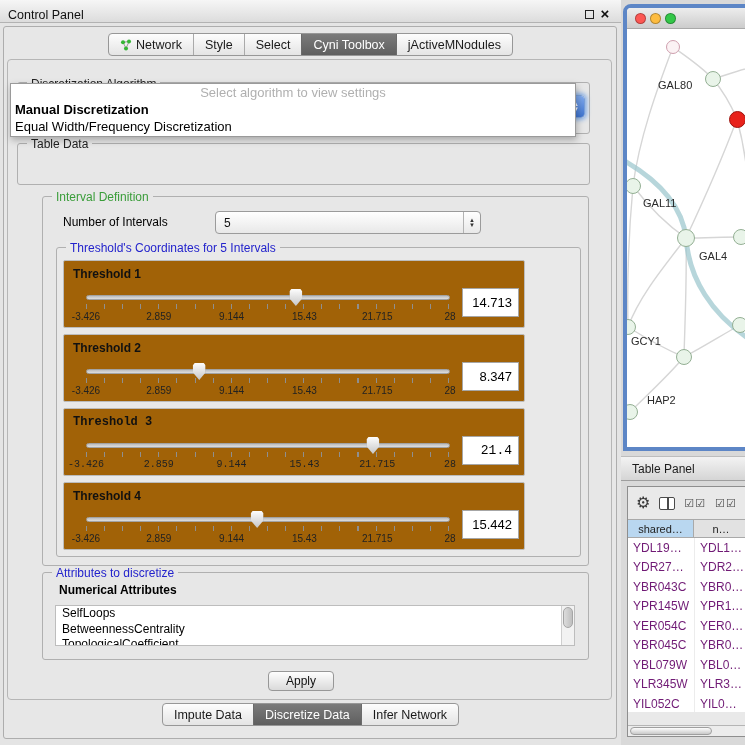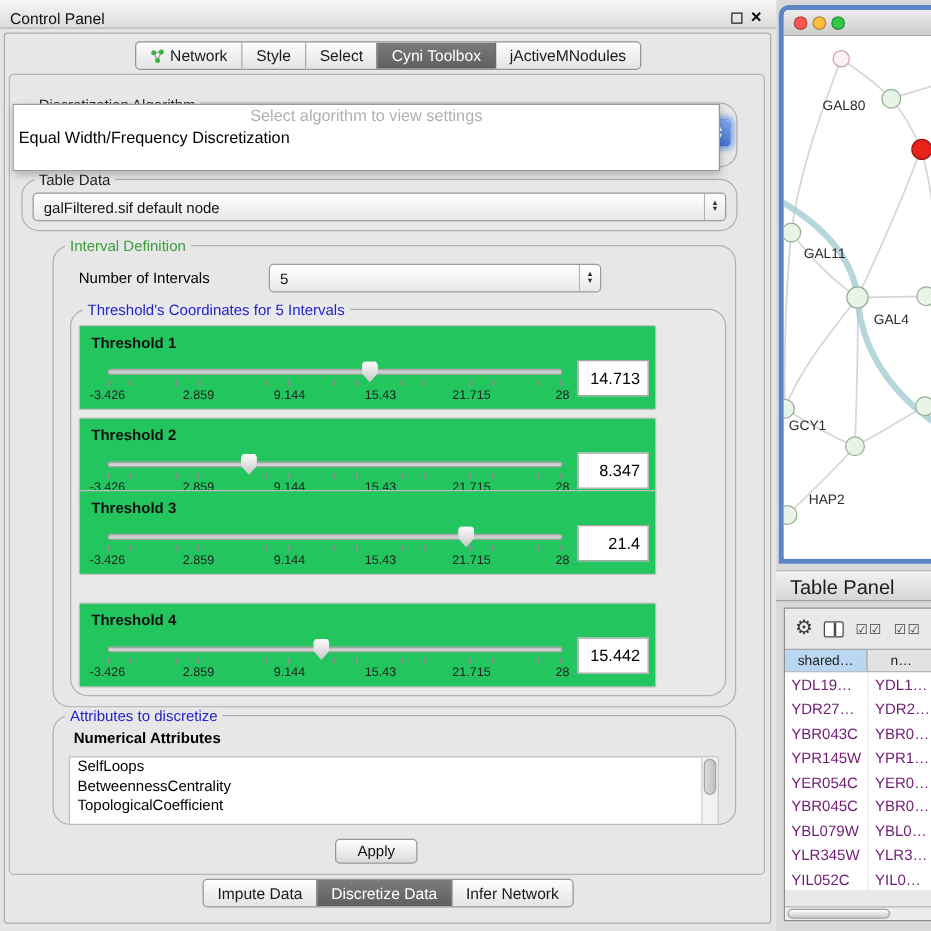--- a/index.html
+++ b/index.html
@@ -22,67 +22,67 @@
   .tabgroup.bottom{top:703px}
   .tabs-wrap{display:flex;border:1px solid #979797;border-radius:4px;overflow:hidden;background:linear-gradient(#fdfdfd,#e4e4e4);height:23px}
   .tab{display:flex;align-items:center;gap:4px;padding:0 11px;font-size:12.5px;color:#1a1a1a;white-space:nowrap}
   .tab + .tab{border-left:1px solid #aaa}
   .tab.selected{background:linear-gradient(#7b7b7b,#5f5f5f);color:#fff;border-left:1px solid #6b6b6b}
   .tab.selected + .tab{border-left:1px solid #6b6b6b}
 
   .panel-body{position:absolute;left:7px;top:59px;width:605px;height:641px;border:1px solid #b6b6b6;border-radius:4px;background:#e7e7e7}
 
   
-  .group{position:absolute;border:1px solid #b0b0b0;border-radius:14px}
+  .group{position:absolute;border:1px solid #b0b0b0;border-radius:3px}
   .group-title{position:absolute;top:-7px;left:9px;background:#e7e7e7;padding:0 4px;font-size:12px;color:#222;white-space:nowrap}
   .group-title.green{color:#3a9d3a}
   .group-title.blue{color:#2323cc}
 
   
   .combo{position:absolute;height:23px;background:linear-gradient(#ffffff,#e8e8e8);border:1px solid #9b9b9b;border-radius:4px;display:flex;align-items:center;font-size:12px;color:#111}
   .combo .ctext{flex:1;padding:0 8px;white-space:nowrap;overflow:hidden}
   .combo .cstep{width:17px;align-self:stretch;display:flex;flex-direction:column;align-items:center;justify-content:center;border-left:1px solid #b3b3b3;font-size:6px;color:#333;line-height:5px;border-radius:0 3px 3px 0}
   .combo.focused{box-shadow:0 0 4px 2px rgba(110,160,230,.8);border-color:#7aa0d8}
   .combo.focused .cstep{background:linear-gradient(#7fa9ec,#3f74cf);color:#fff;border-left-color:#3f6cba}
 
   
   .popup{position:absolute;left:10px;top:83px;width:566px;height:54px;background:#fff;border:1px solid #9a9a9a;box-shadow:1px 3px 7px rgba(0,0,0,.28);z-index:10;font-size:13px}
   .popup .prompt{height:17px;display:flex;align-items:center;justify-content:center;color:#b0b0b0}
   .popup .opt{height:17px;display:flex;align-items:center;padding-left:4px;color:#000}
   .popup .opt.bold{font-weight:bold}
 
   
-  .th-panel{position:absolute;left:6px;width:462px;height:68px;border:1px solid #bcbcbc;border-radius:2px;background:#22c55e}
+  .th-panel{position:absolute;left:6px;width:462px;height:68px;border:1px solid #bcbcbc;border-radius:2px;background:#a16207}
   .th-label{position:absolute;left:9px;top:6px;font-weight:bold;font-size:12px;color:#111}
   .slider{position:absolute;left:8px;top:28px;width:392px;height:36px}
   .track{position:absolute;left:14px;right:14px;top:6px;height:5px;background:linear-gradient(#bdbdbd,#dedede);border:1px solid #a3a3a3;border-radius:3px}
   .thumb{position:absolute;top:-7px;width:13px;height:17px;transform:translateX(-50%);background:linear-gradient(#fdfdfd,#c6c6c6);clip-path:polygon(15% 0,85% 0,100% 15%,100% 55%,50% 100%,0 55%,0 15%);filter:drop-shadow(0 1px 1px rgba(0,0,0,.35))}
   .ticks{position:absolute;left:14px;right:14px;top:15px;height:5px;background:repeating-linear-gradient(to right,#8f8f8f 0 1px,transparent 1px 18.1px)}
   .scale{position:absolute;left:14px;right:14px;top:22px;height:12px;font-size:10px;color:#222}
   .scale-lbl{position:absolute;transform:translateX(-50%);white-space:nowrap}
   .th-value{position:absolute;right:5px;top:27px;width:57px;height:29px;background:#fff;border:1px solid #a6a6a6;font-size:13px;color:#000;display:flex;align-items:center;justify-content:flex-end;padding-right:6px}
 
   
-  .attr-list{position:absolute;left:12px;top:32px;width:520px;height:55px;background:#fff;border:1px solid #bdbdbd;overflow:hidden}
+  .attr-list{position:absolute;left:12px;top:32px;width:520px;height:41px;background:#fff;border:1px solid #bdbdbd;overflow:hidden}
   .attr-item{font-size:12px;line-height:15.5px;padding-left:6px;color:#000;white-space:nowrap}
   .attr-scroll{position:absolute;right:0;top:0;bottom:0;width:13px;background:#f2f2f2;border-left:1px solid #cfcfcf}
   .attr-scroll .sthumb{position:absolute;left:1px;right:1px;top:1px;height:55%;background:linear-gradient(90deg,#dcdcdc,#bfbfbf);border:1px solid #a5a5a5;border-radius:5px}
 
   .apply-btn{position:absolute;left:268px;top:671px;width:66px;height:20px;border:1px solid #979797;border-radius:4px;background:linear-gradient(#fefefe,#dadada);font-size:12px;color:#111;display:flex;align-items:center;justify-content:center}
 
   
   .net-window{position:absolute;left:623px;top:4px;width:130px;height:447px;border:4px solid #5d86c6;border-radius:8px 0 0 0;background:#fff;overflow:hidden}
   .net-title{position:relative;height:21px;background:linear-gradient(#ededed,#cccccc);border-bottom:1px solid #a9a9a9}
   .light{position:absolute;top:5px;width:11px;height:11px;border-radius:50%;border:1px solid rgba(0,0,0,.28)}
   .net-canvas{position:relative;width:122px;height:418px;background:#fff;overflow:hidden}
   .net-canvas svg{position:absolute;left:0;top:0}
   .net-node{position:absolute;border:1.5px solid #93af93;border-radius:50%}
   .net-label{position:absolute;font-size:11px;color:#2a2a2a;white-space:nowrap}
 
-  .tp-header{position:absolute;left:621px;top:456px;width:124px;height:25px;background:linear-gradient(#f3f3f3,#d5d5d5);border-top:1px solid #bdbdbd;border-bottom:1px solid #9e9e9e;display:flex;align-items:flex-end;padding-left:11px;font-size:16px;color:#1c1c1c}
+  .tp-header{position:absolute;left:621px;top:456px;width:124px;height:25px;background:linear-gradient(#f3f3f3,#d5d5d5);border-top:1px solid #bdbdbd;border-bottom:1px solid #9e9e9e;display:flex;align-items:center;padding-left:11px;font-size:12px;color:#1c1c1c}
 
   .tbl-window{position:absolute;left:627px;top:486px;width:122px;height:251px;border:1px solid #8e8e8e;background:#e9e9e9;overflow:hidden}
   .tbl-toolbar{display:flex;align-items:center;gap:9px;height:32px;padding-left:8px}
   .gear-ic{font-size:16px;color:#3a3a3a;line-height:16px}
   .cols-ic{width:16px;height:13px;border:1.5px solid #4a4a4a;border-radius:2px;background:#fff;position:relative}
   .cols-ic::after{content:"";position:absolute;left:50%;top:0;bottom:0;width:1.5px;background:#4a4a4a}
   .cb-ic{font-size:11px;color:#444;letter-spacing:1px;white-space:nowrap}
   .tbl-headrow{display:flex;height:19px;border-top:1px solid #a9a9a9;border-bottom:1px solid #a9a9a9;background:#e2e2e2}
   .hcell{flex:0 0 66px;display:flex;align-items:center;justify-content:center;font-size:11px;color:#222;border-right:1px solid #a9a9a9;overflow:hidden;white-space:nowrap}
   .hcell.sel{background:#b9d7f0}
@@ -145,29 +145,26 @@
     <div class="group" style="left:17px;top:82px;width:573px;height:52px">
       <span class="group-title" style="top:-6px">Discretization Algorithm</span>
       <div class="combo focused" style="left:8px;right:4px;top:12px">
         <span class="ctext" style="color: rgb(170, 170, 170);">Select algorithm to view settings</span>
         <span class="cstep">▲<br>▼</span>
       </div>
     </div>
 
     <div class="popup">
       <div class="prompt">Select algorithm to view settings</div>
+      <div class="opt bold">Manual Discretization</div>
       <div class="opt">Equal Width/Frequency Discretization</div>
     </div>
 
     <div class="group" style="left:17px;top:143px;width:573px;height:42px">
       <span class="group-title">Table Data</span>
-      <div class="combo" style="left:8px;right:8px;top:10px">
-        <span class="ctext">galFiltered.sif default node</span>
-        <span class="cstep">▲<br>▼</span>
-      </div>
     </div>
 
     <div class="group" style="left:42px;top:196px;width:547px;height:370px">
       <span class="group-title green">Interval Definition</span>
       <div style="position:absolute;left:20px;top:18px;font-weight:normal;font-size:12px">Number of Intervals</div>
       <div class="combo" style="left:172px;top:14px;width:266px">
         <span class="ctext">5</span>
         <span class="cstep">▲<br>▼</span>
       </div>
 
@@ -203,21 +200,21 @@
                   <span class="scale-lbl" style="left:0%">-3.426</span>
                   <span class="scale-lbl" style="left:20%">2.859</span>
                   <span class="scale-lbl" style="left:40%">9.144</span>
                   <span class="scale-lbl" style="left:60%">15.43</span>
                   <span class="scale-lbl" style="left:80%">21.715</span>
                   <span class="scale-lbl" style="left:100%">28</span>
                 </div>
               </div>
               <div class="th-value">8.347</div>
             </div>
-            <div class="th-panel" style="top: 144px;">
+            <div class="th-panel" style="top: 160px; font-family: Liberation Mono, monospace;">
               <div class="th-label">Threshold 3</div>
               <div class="slider">
                 <div class="track">
                   <div class="thumb" style="left:79%"></div>
                 </div>
                 <div class="ticks"></div>
                 <div class="scale">
                   <span class="scale-lbl" style="left:0%">-3.426</span>
                   <span class="scale-lbl" style="left:20%">2.859</span>
                   <span class="scale-lbl" style="left:40%">9.144</span>

